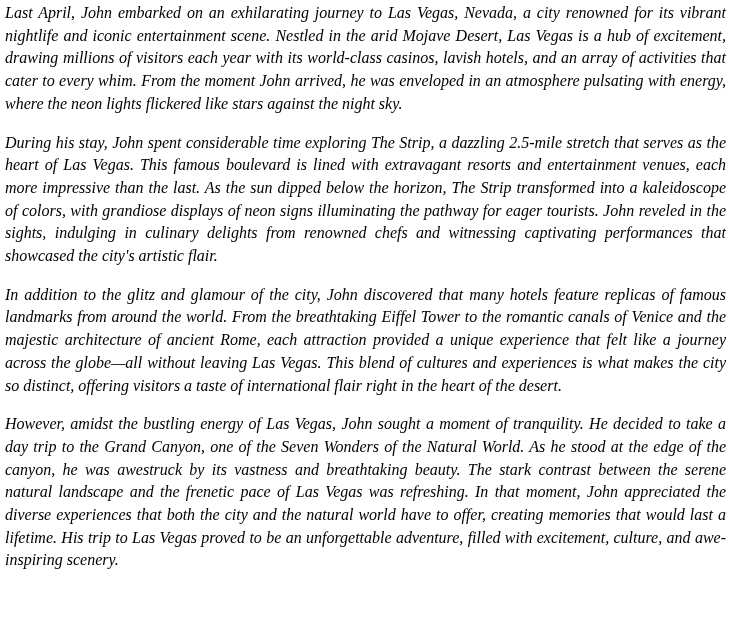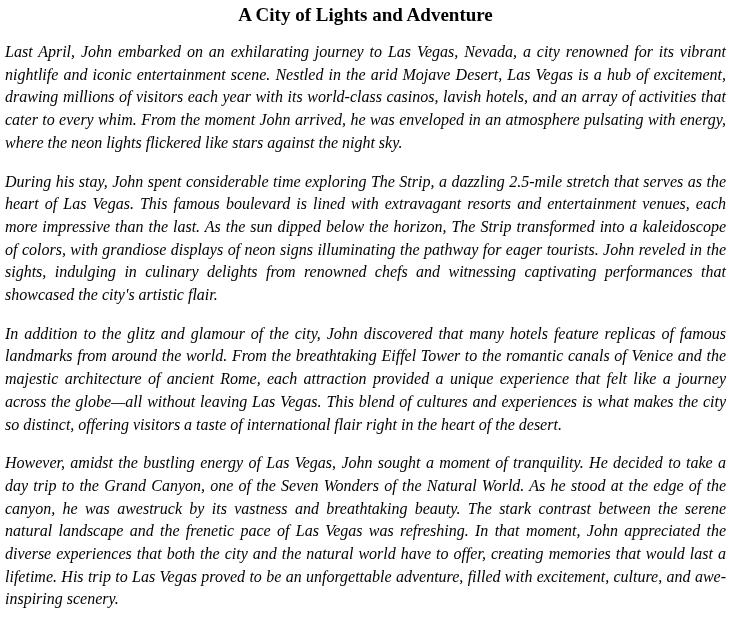--- a/index.html
+++ b/index.html
@@ -38,21 +38,20 @@
     font-style: italic;
   }
   .doc-paragraph:last-child {
     margin-bottom: 13px;
   }
 </style>
 </head>
 <body>
 
 <main class="doc">
-  <h1 class="doc-title">A City of Lights and Adventure</h1>
 
   <p class="doc-paragraph">Last April, John embarked on an exhilarating journey to Las Vegas, Nevada, a city renowned for its vibrant nightlife and iconic entertainment scene. Nestled in the arid Mojave Desert, Las Vegas is a hub of excitement, drawing millions of visitors each year with its world-class casinos, lavish hotels, and an array of activities that cater to every whim. From the moment John arrived, he was enveloped in an atmosphere pulsating with energy, where the neon lights flickered like stars against the night sky.</p>
 
   <p class="doc-paragraph">During his stay, John spent considerable time exploring The Strip, a dazzling 2.5-mile stretch that serves as the heart of Las Vegas. This famous boulevard is lined with extravagant resorts and entertainment venues, each more impressive than the last. As the sun dipped below the horizon, The Strip transformed into a kaleidoscope of colors, with grandiose displays of neon signs illuminating the pathway for eager tourists. John reveled in the sights, indulging in culinary delights from renowned chefs and witnessing captivating performances that showcased the city's artistic flair.</p>
 
   <p class="doc-paragraph">In addition to the glitz and glamour of the city, John discovered that many hotels feature replicas of famous landmarks from around the world. From the breathtaking Eiffel Tower to the romantic canals of Venice and the majestic architecture of ancient Rome, each attraction provided a unique experience that felt like a journey across the globe—all without leaving Las Vegas. This blend of cultures and experiences is what makes the city so distinct, offering visitors a taste of international flair right in the heart of the desert.</p>
 
   <p class="doc-paragraph">However, amidst the bustling energy of Las Vegas, John sought a moment of tranquility. He decided to take a day trip to the Grand Canyon, one of the Seven Wonders of the Natural World. As he stood at the edge of the canyon, he was awestruck by its vastness and breathtaking beauty. The stark contrast between the serene natural landscape and the frenetic pace of Las Vegas was refreshing. In that moment, John appreciated the diverse experiences that both the city and the natural world have to offer, creating memories that would last a lifetime. His trip to Las Vegas proved to be an unforgettable adventure, filled with excitement, culture, and awe-inspiring scenery.</p>
 </main>
 

